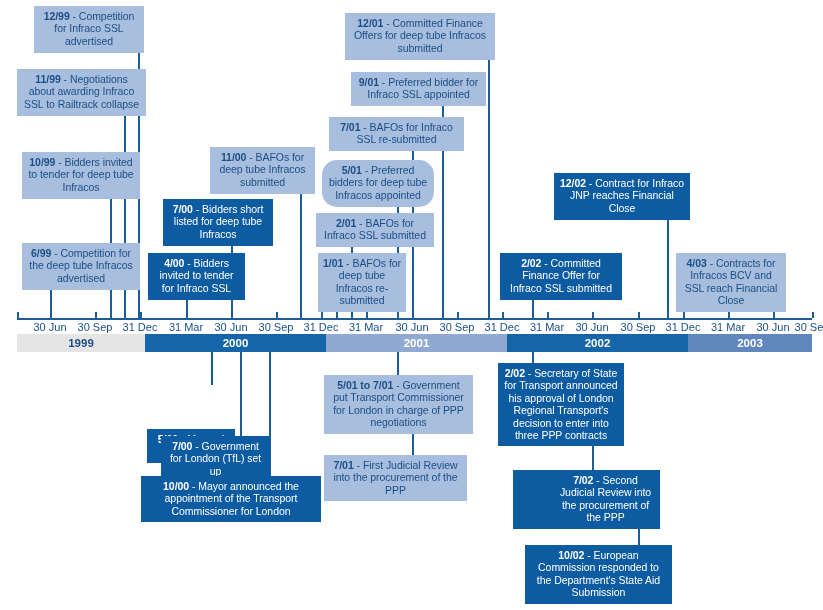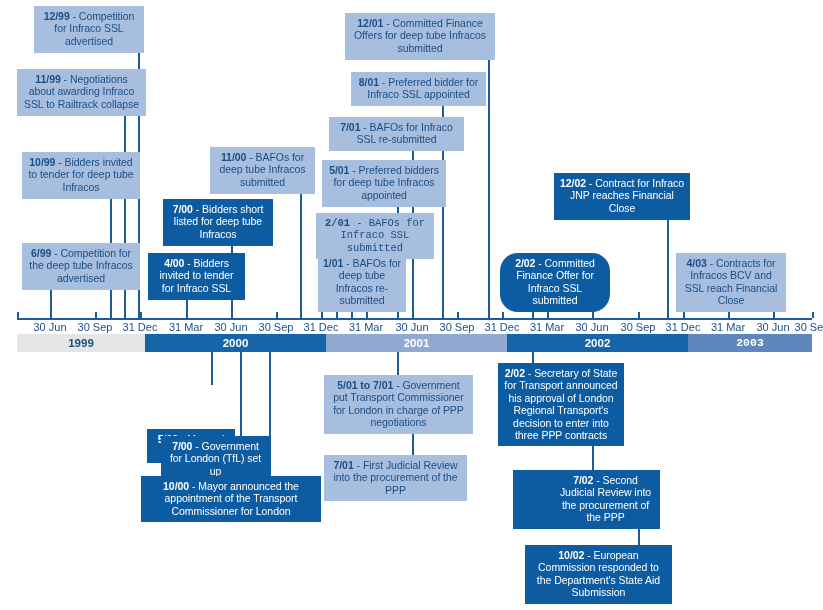--- a/index.html
+++ b/index.html
@@ -131,21 +131,21 @@
       <div class="ticklabel" style="left: 683px; top: 321px;">31 Dec</div>
       <div class="ticklabel" style="left: 728px; top: 321px;">31 Mar</div>
       <div class="ticklabel" style="left: 773px; top: 321px;">30 Jun</div>
       <div class="ticklabel" style="left: 812px; top: 321px;">30 Sep</div>
     </div>
   <div id="yearbands-layer">
       <div class="yearband odd" style="left: 17px; width: 128px; top: 334px;">1999</div>
       <div class="yearband even" style="left: 145px; width: 181px; top: 334px;">2000</div>
       <div class="yearband y2001" style="left: 326px; width: 181px; top: 334px;">2001</div>
       <div class="yearband even" style="left: 507px; width: 181px; top: 334px;">2002</div>
-      <div class="yearband y2003" style="left: 688px; width: 124px; top: 334px; font-family: Liberation Mono, monospace;">2003</div>
+      <div class="yearband y2003" style="left: 688px; width: 124px; top: 334px;">2003</div>
     </div>
   <div id="connectors-layer">
       <div class="conn" style="left: 138px; top: 53px; height: 265px;"></div>
       <div class="conn" style="left: 124px; top: 116px; height: 202px;"></div>
       <div class="conn" style="left: 110px; top: 199px; height: 119px;"></div>
       <div class="conn" style="left: 50px; top: 290px; height: 28px;"></div>
       <div class="conn" style="left: 300px; top: 194px; height: 124px;"></div>
       <div class="conn" style="left: 231px; top: 246px; height: 72px;"></div>
       <div class="conn" style="left: 186px; top: 300px; height: 18px;"></div>
       <div class="conn" style="left: 488px; top: 60px; height: 258px;"></div>
@@ -168,26 +168,26 @@
     </div>
   <div id="events-above-layer">
       <div class="evt light" style="left: 34px; top: 6px; width: 110px; min-height: 47px;"><span class="dt">12/99</span><span> - Competition for Infraco SSL advertised</span></div>
       <div class="evt light" style="left: 17px; top: 69px; width: 129px; min-height: 47px;"><span class="dt">11/99</span><span> - Negotiations about awarding Infraco SSL to Railtrack collapse</span></div>
       <div class="evt light" style="left: 22px; top: 152px; width: 118px; min-height: 47px;"><span class="dt">10/99</span><span> - Bidders invited to tender for deep tube Infracos</span></div>
       <div class="evt light" style="left: 22px; top: 243px; width: 118px; min-height: 47px;"><span class="dt">6/99</span><span> - Competition for the deep tube Infracos advertised</span></div>
       <div class="evt light" style="left: 210px; top: 147px; width: 105px; min-height: 47px;"><span class="dt">11/00</span><span> - BAFOs for deep tube Infracos submitted</span></div>
       <div class="evt dark" style="left: 163px; top: 199px; width: 110px; min-height: 47px;"><span class="dt">7/00</span><span> - Bidders short listed for deep tube Infracos</span></div>
       <div class="evt dark" style="left: 148px; top: 253px; width: 97px; min-height: 47px;"><span class="dt">4/00</span><span> - Bidders invited to tender for Infraco SSL</span></div>
       <div class="evt light" style="left: 345px; top: 13px; width: 150px; min-height: 47px;"><span class="dt">12/01</span><span> - Committed Finance Offers for deep tube Infracos submitted</span></div>
-      <div class="evt light" style="left: 351px; top: 72px; width: 135px; min-height: 34px;"><span class="dt">8/01</span><span> - Preferred bidder for Infraco SSL appointed</span></div>
+      <div class="evt light" style="left: 351px; top: 72px; width: 135px; min-height: 34px;"><span class="dt">9/01</span><span> - Preferred bidder for Infraco SSL appointed</span></div>
       <div class="evt light" style="left: 329px; top: 117px; width: 135px; min-height: 34px;"><span class="dt">7/01</span><span> - BAFOs for Infraco SSL re-submitted</span></div>
-      <div class="evt light" style="left: 322px; top: 160px; width: 124px; min-height: 47px;"><span class="dt">5/01</span><span> - Preferred bidders for deep tube Infracos appointed</span></div>
-      <div class="evt light" style="left: 316px; top: 213px; width: 118px; min-height: 34px; font-family: Liberation Mono, monospace;"><span class="dt">2/01</span><span> - BAFOs for Infraco SSL submitted</span></div>
+      <div class="evt light" style="left: 322px; top: 160px; width: 112px; min-height: 47px; border-radius: 15px;"><span class="dt">5/01</span><span> - Preferred bidders for deep tube Infracos appointed</span></div>
+      <div class="evt light" style="left: 316px; top: 213px; width: 118px; min-height: 34px;"><span class="dt">2/01</span><span> - BAFOs for Infraco SSL submitted</span></div>
       <div class="evt light" style="left: 318px; top: 253px; width: 88px; min-height: 47px;"><span class="dt">1/01</span><span> - BAFOs for deep tube Infracos re-submitted</span></div>
-      <div class="evt dark" style="left: 500px; top: 253px; width: 110px; min-height: 47px; border-radius: 18px;"><span class="dt">2/02</span><span> - Committed Finance Offer for Infraco SSL submitted</span></div>
+      <div class="evt dark" style="left: 500px; top: 253px; width: 122px; min-height: 47px;"><span class="dt">2/02</span><span> - Committed Finance Offer for Infraco SSL submitted</span></div>
       <div class="evt dark" style="left: 554px; top: 173px; width: 136px; min-height: 47px;"><span class="dt">12/02</span><span> - Contract for Infraco JNP reaches Financial Close</span></div>
       <div class="evt light" style="left: 676px; top: 253px; width: 110px; min-height: 47px;"><span class="dt">4/03</span><span> - Contracts for Infracos BCV and SSL reach Financial Close</span></div>
     </div>
   <div id="events-below-layer">
       <div class="evt dark" style="left: 147px; top: 385px; width: 88px; min-height: 32px; margin-top: 44px;"><span class="dt">5/00</span><span> - Mayoral elections</span></div>
       <div class="evt dark" style="left: 161px; top: 436px; width: 109px; min-height: 32px;"><span class="dt">7/00</span><span> - Government for London (TfL) set up</span></div>
       <div class="evt dark" style="left: 141px; top: 476px; width: 180px; min-height: 45px;"><span class="dt">10/00</span><span> - Mayor announced the appointment of the Transport Commissioner for London</span></div>
       <div class="evt light" style="left: 324px; top: 375px; width: 149px; min-height: 58px;"><span class="dt">5/01 to 7/01</span><span> - Government put Transport Commissioner for London in charge of PPP negotiations</span></div>
       <div class="evt light" style="left: 324px; top: 455px; width: 143px; min-height: 45px;"><span class="dt">7/01</span><span> - First Judicial Review into the procurement of the PPP</span></div>
       <div class="evt dark" style="left: 498px; top: 363px; width: 126px; min-height: 83px;"><span class="dt">2/02</span><span> - Secretary of State for Transport announced his approval of London Regional Transport's decision to enter into three PPP contracts</span></div>

